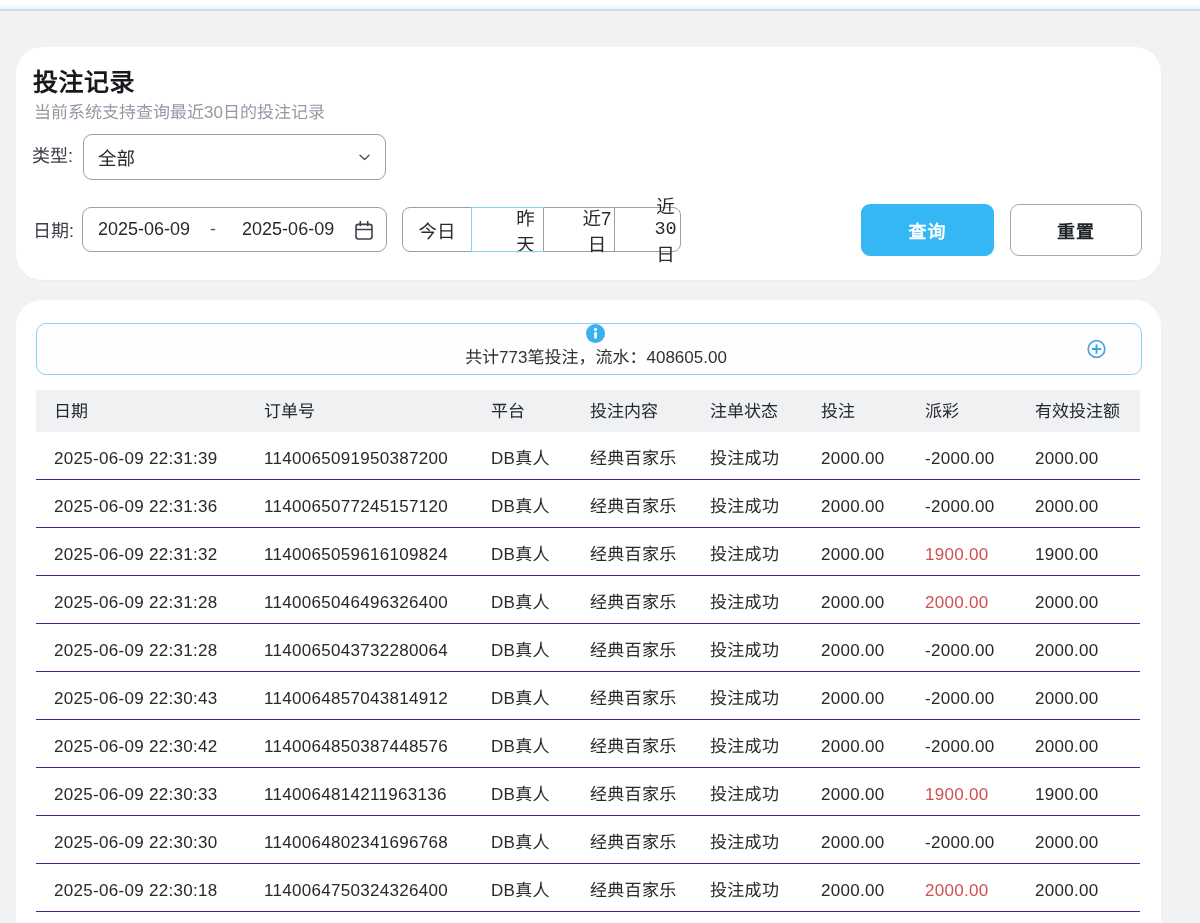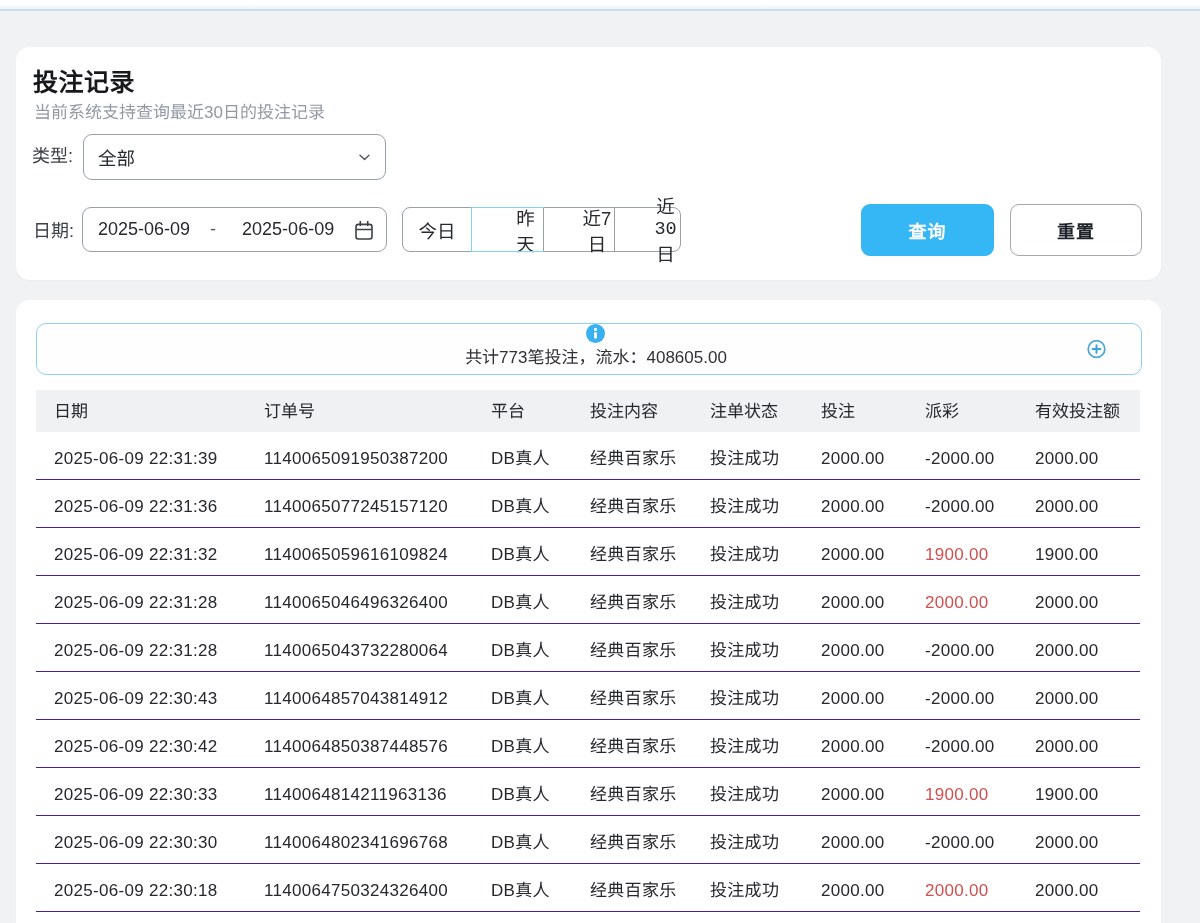--- a/index.html
+++ b/index.html
@@ -12,21 +12,21 @@
     overflow:hidden;
     color:#2a2d33;
   }
   
   .topbar {
     position:absolute; left:0; top:0; width:1200px; height:11px;
     background:linear-gradient(180deg,#ffffff 0%,#fdfefe 50%,#e9f3fa 100%);
     border-bottom:2px solid #ccdcea;
   }
   .card {
-    position:absolute; background:#ffffff; border-radius:14px;
+    position:absolute; background:#ffffff; border-radius:26px;
     box-shadow:0 1px 2px rgba(25,45,70,0.03);
   }
   #filter-card { left:16px; top:47px; width:1145px; height:233px; }
   #result-card { left:16px; top:300px; width:1145px; height:680px; }
 
   .page-title {
     position:absolute; left:17px; top:22px; font-size:25px; line-height:27px;
     font-weight:700; color:#17191d; letter-spacing:0.5px;
   }
   .page-subtitle {

